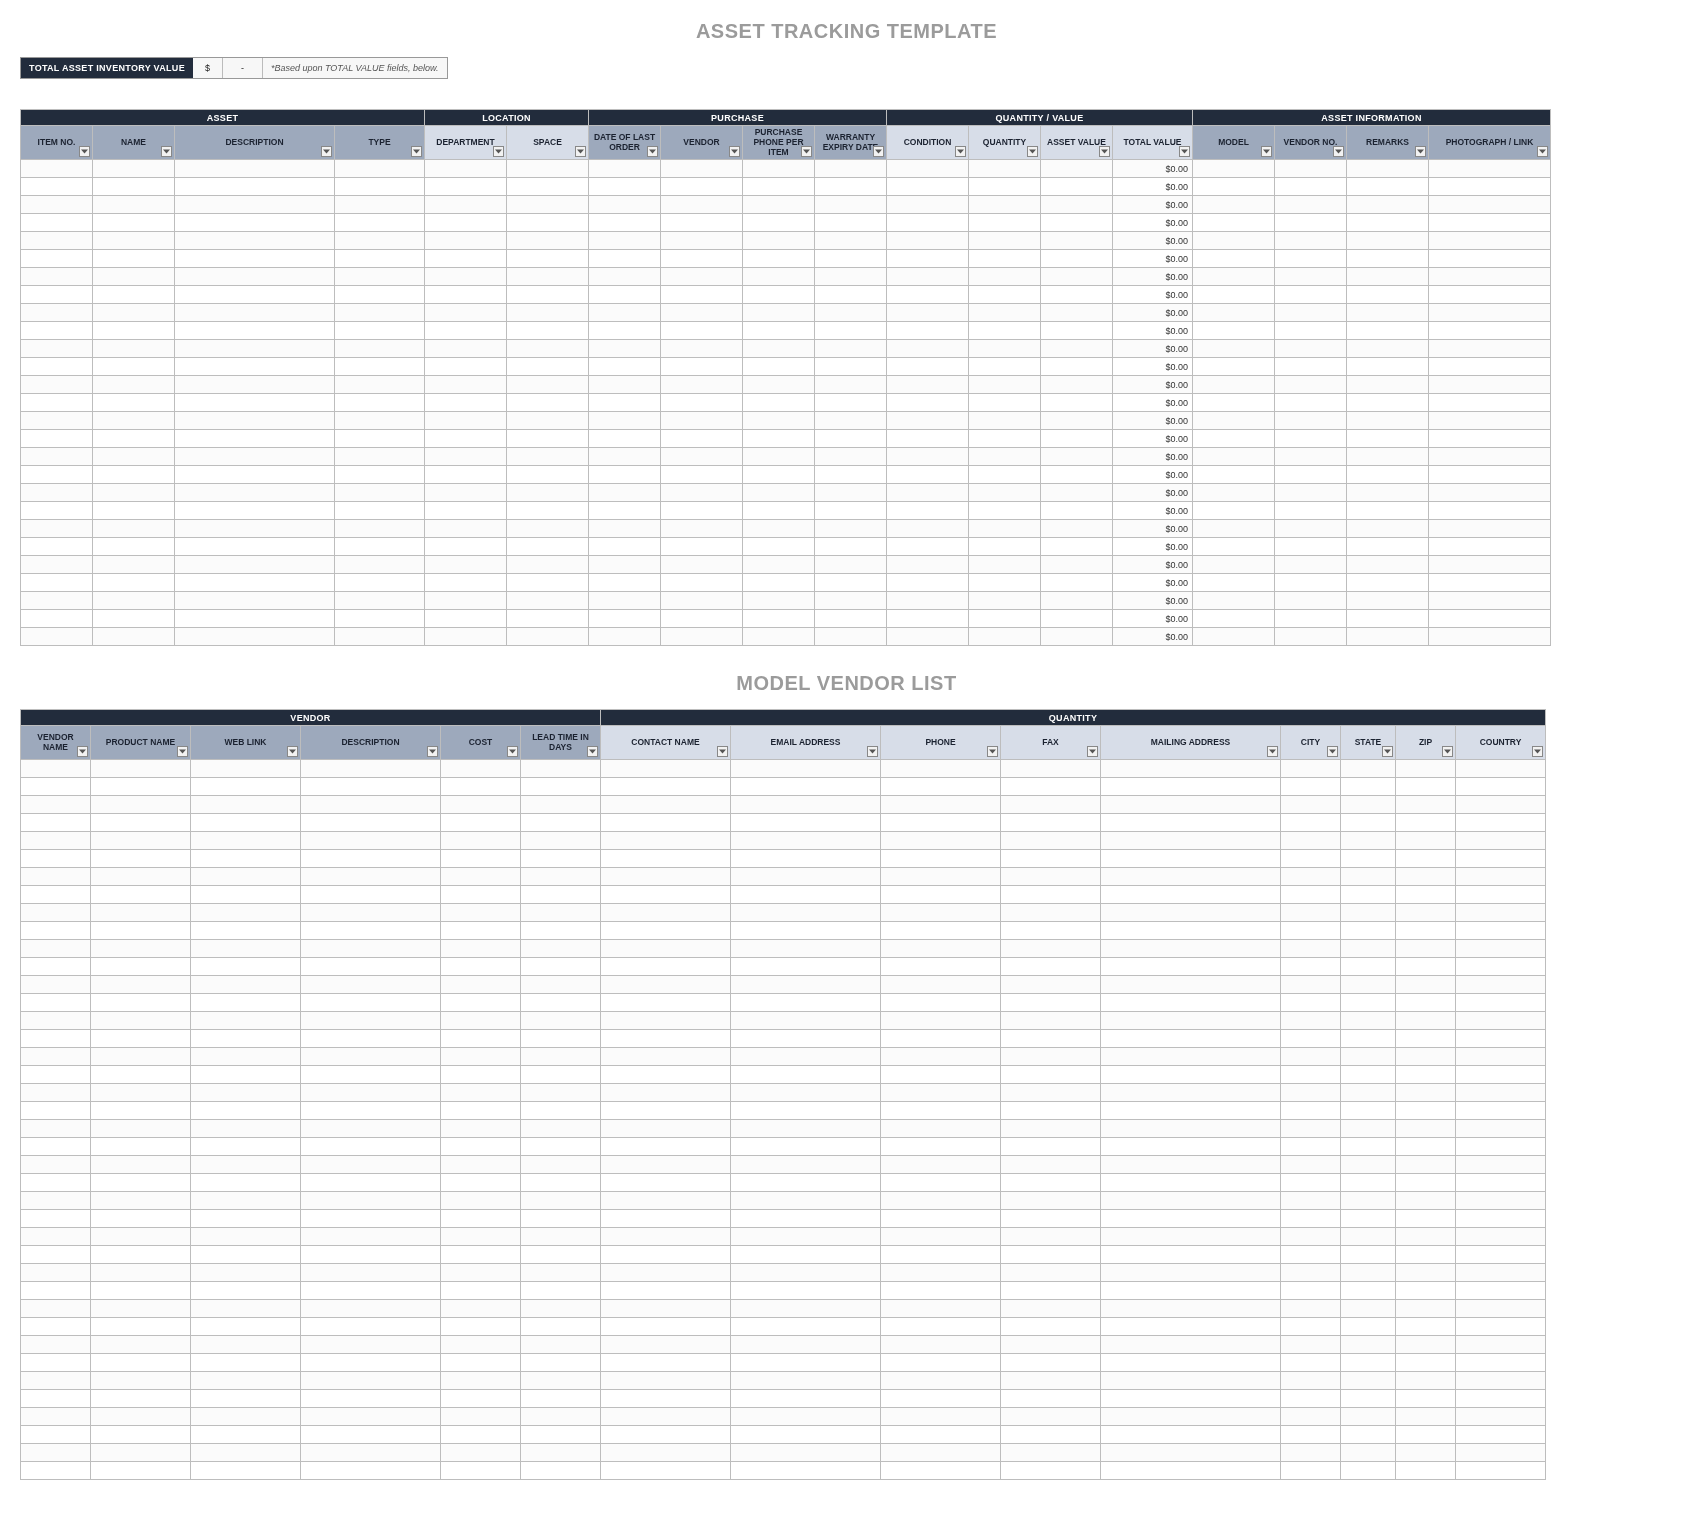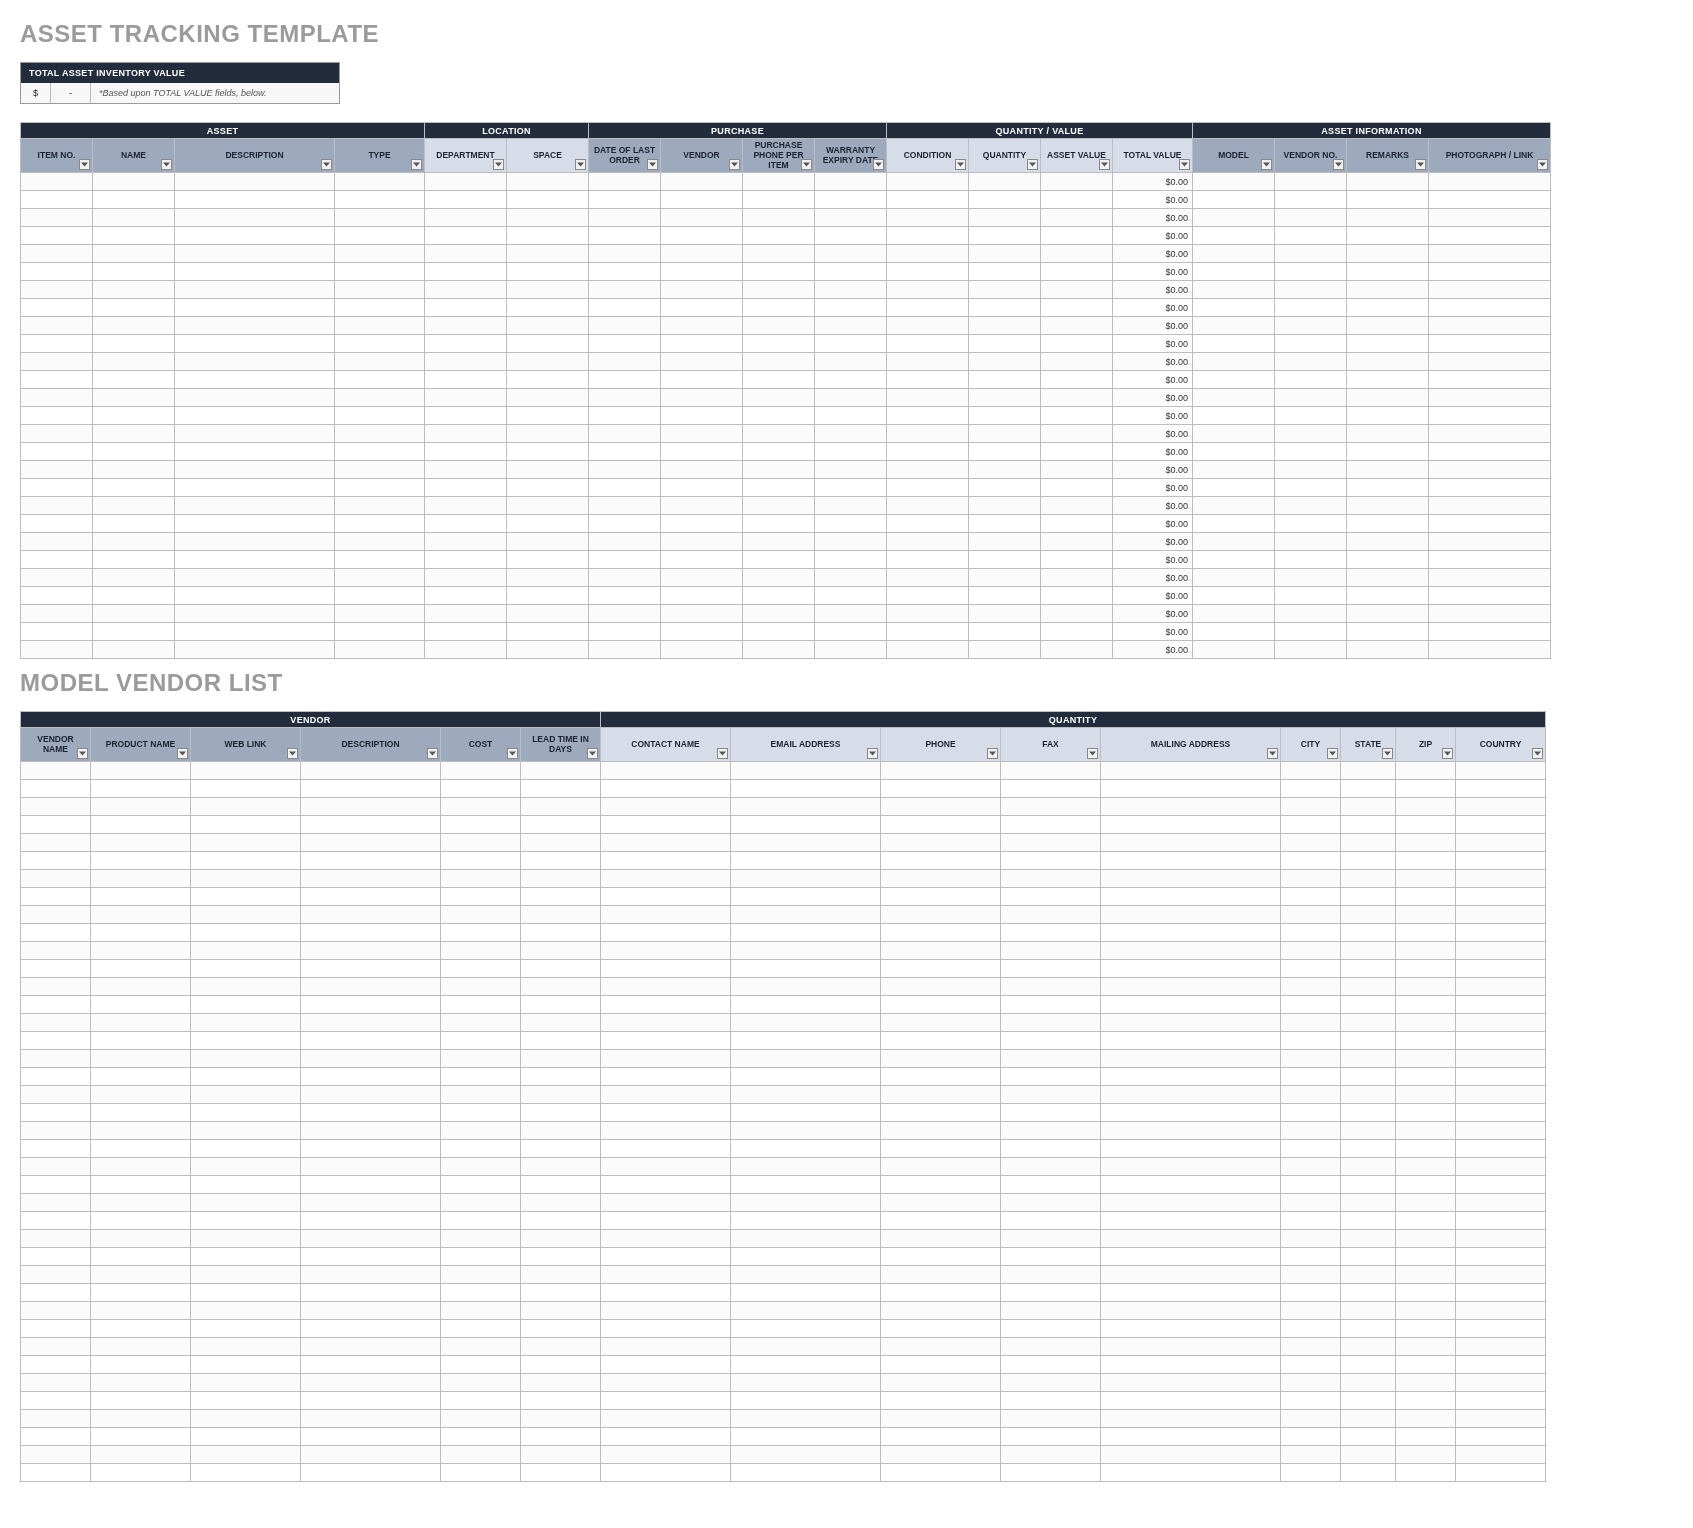--- a/index.html
+++ b/index.html
@@ -3,32 +3,33 @@
 <meta charset="utf-8">
 <style>
   * { box-sizing: border-box; margin: 0; padding: 0; }
   body {
     font-family: Arial, Helvetica, sans-serif;
     background: #ffffff;
     padding: 14px 20px 40px 20px;
     color: #222;
   }
   .page-title {
-    font-size: 24px;
+    font-size: 20px;
     font-weight: bold;
     color: #9b9b9b;
     letter-spacing: 0.5px;
     margin: 6px 0 14px 0;
+    text-align: center;
   }
   
   .summary-box {
     display: inline-flex;
-    flex-direction: column;
+    flex-direction: row;
     border: 1px solid #999;
-    margin-bottom: 18px;
+    margin-bottom: 30px;
     min-width: 320px;
   }
   .summary-header {
     background: #222c3c;
     color: #fff;
     font-size: 9px;
     font-weight: bold;
     padding: 5px 8px;
     letter-spacing: 0.3px;
   }
@@ -97,21 +98,21 @@
   tbody td {
     background: #fff;
     font-size: 9px;
     padding: 2px 4px;
     text-align: right;
     color: #333;
   }
   tbody tr:nth-child(odd) td { background: #fbfbfb; }
   tbody td.empty { }
 
-  .table-wrap { overflow-x: auto; margin-bottom: 10px; }
+  .table-wrap { overflow-x: auto; margin-bottom: 26px; }
 
   
   .w-xs { width: 72px; }
   .w-sm { width: 82px; }
   .w-desc { width: 160px; }
   .w-type { width: 90px; }
   .w-tv { width: 80px; }
   .w-photo { width: 122px; }
 
   

